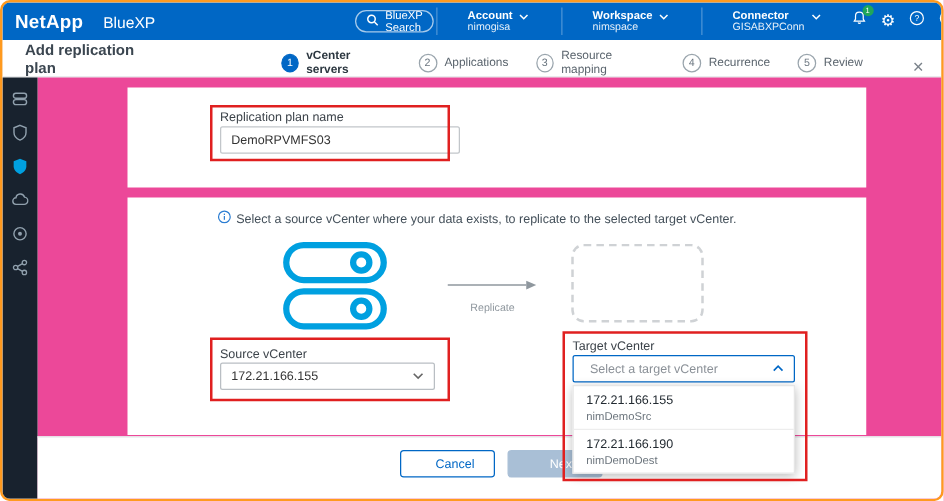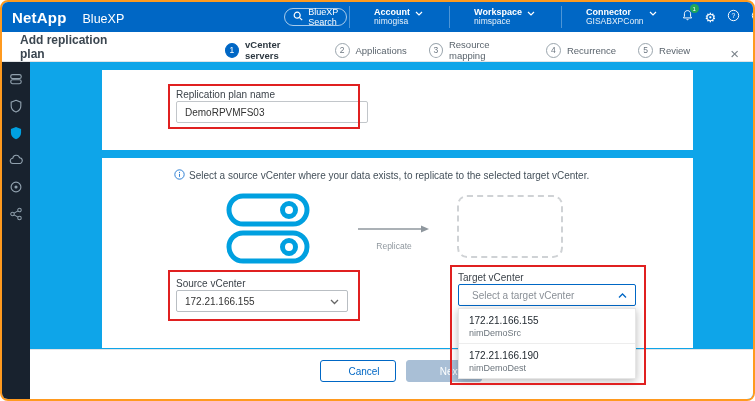--- a/index.html
+++ b/index.html
@@ -40,21 +40,21 @@
   .step-label { font-size:9.5px; color:#5a646d; }
   .step.active .step-label { color:#2c3740; font-weight:bold; }
   .close-x { margin-left:auto; margin-right:14px; font-size:15px; color:#7a828a; cursor:pointer; line-height:1; }
 
   
   .sidebar { position:absolute; left:0; top:60px; bottom:0; width:28px; background:#18222e;
              display:flex; flex-direction:column; align-items:center; padding-top:10px; gap:13px; z-index:2; }
   .side-icon { width:14px; height:14px; display:flex; align-items:center; justify-content:center; cursor:pointer; }
 
   
-  .content { position:absolute; left:28px; top:60px; right:0; bottom:0; background:#0ea5e9;text-decoration:underline; }
+  .content { position:absolute; left:28px; top:60px; right:0; bottom:0; background:#ec4899;text-decoration:underline; }
   .card { position:absolute; background:#fff; }
   .card1 { left:72px; top:8px; width:591px; height:80px; }
   .card2 { left:72px; top:96px; width:591px; height:190px; }
 
   .field-label { position:absolute; font-size:10px; color:#3c434a; }
   .text-input { position:absolute; width:192px; height:22px; border:1px solid #c2c6ca; border-radius:2px;
                 font-size:10px; color:#333; padding:0 8px; font-family:"Liberation Sans",sans-serif; background:#fff; }
 
   .info-row { position:absolute; left:144px; top:104px; display:flex; align-items:center; gap:4px; }
   .info-text { font-size:10px; color:#44505a; }

